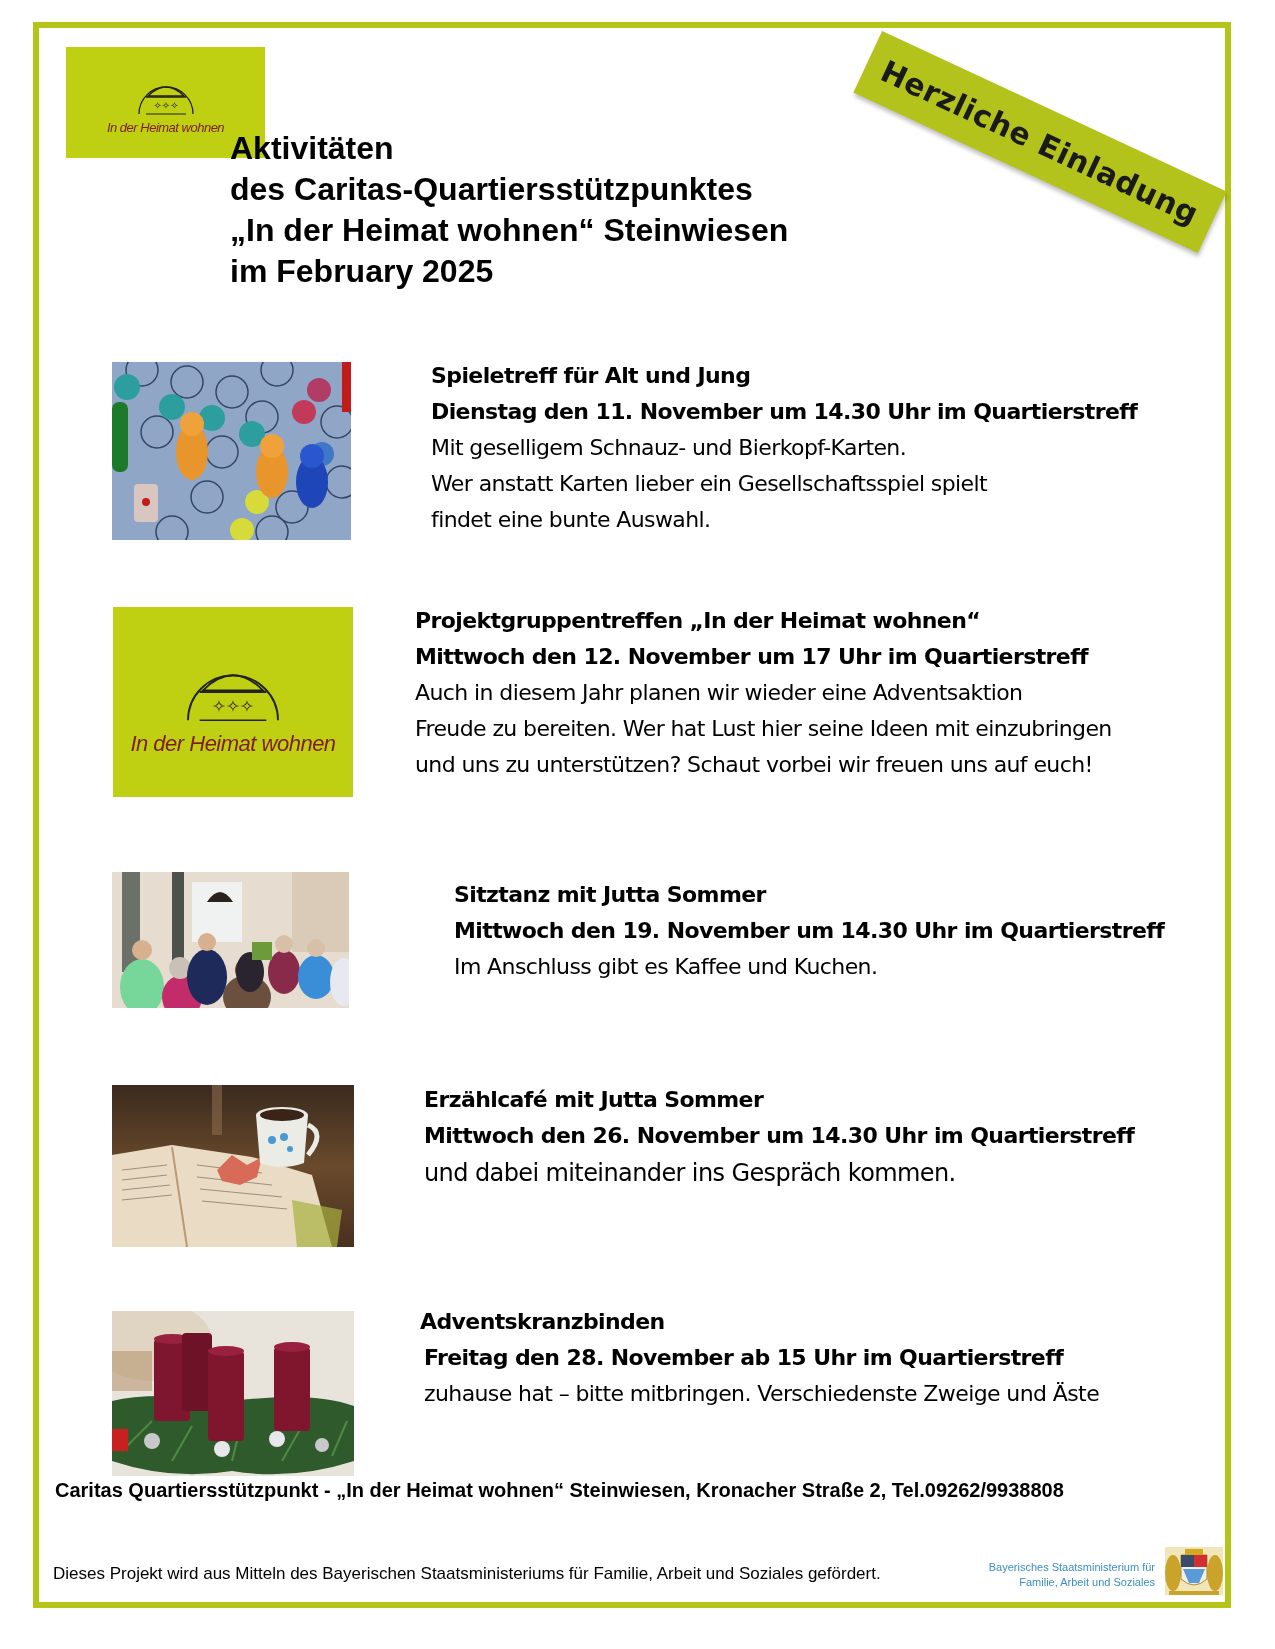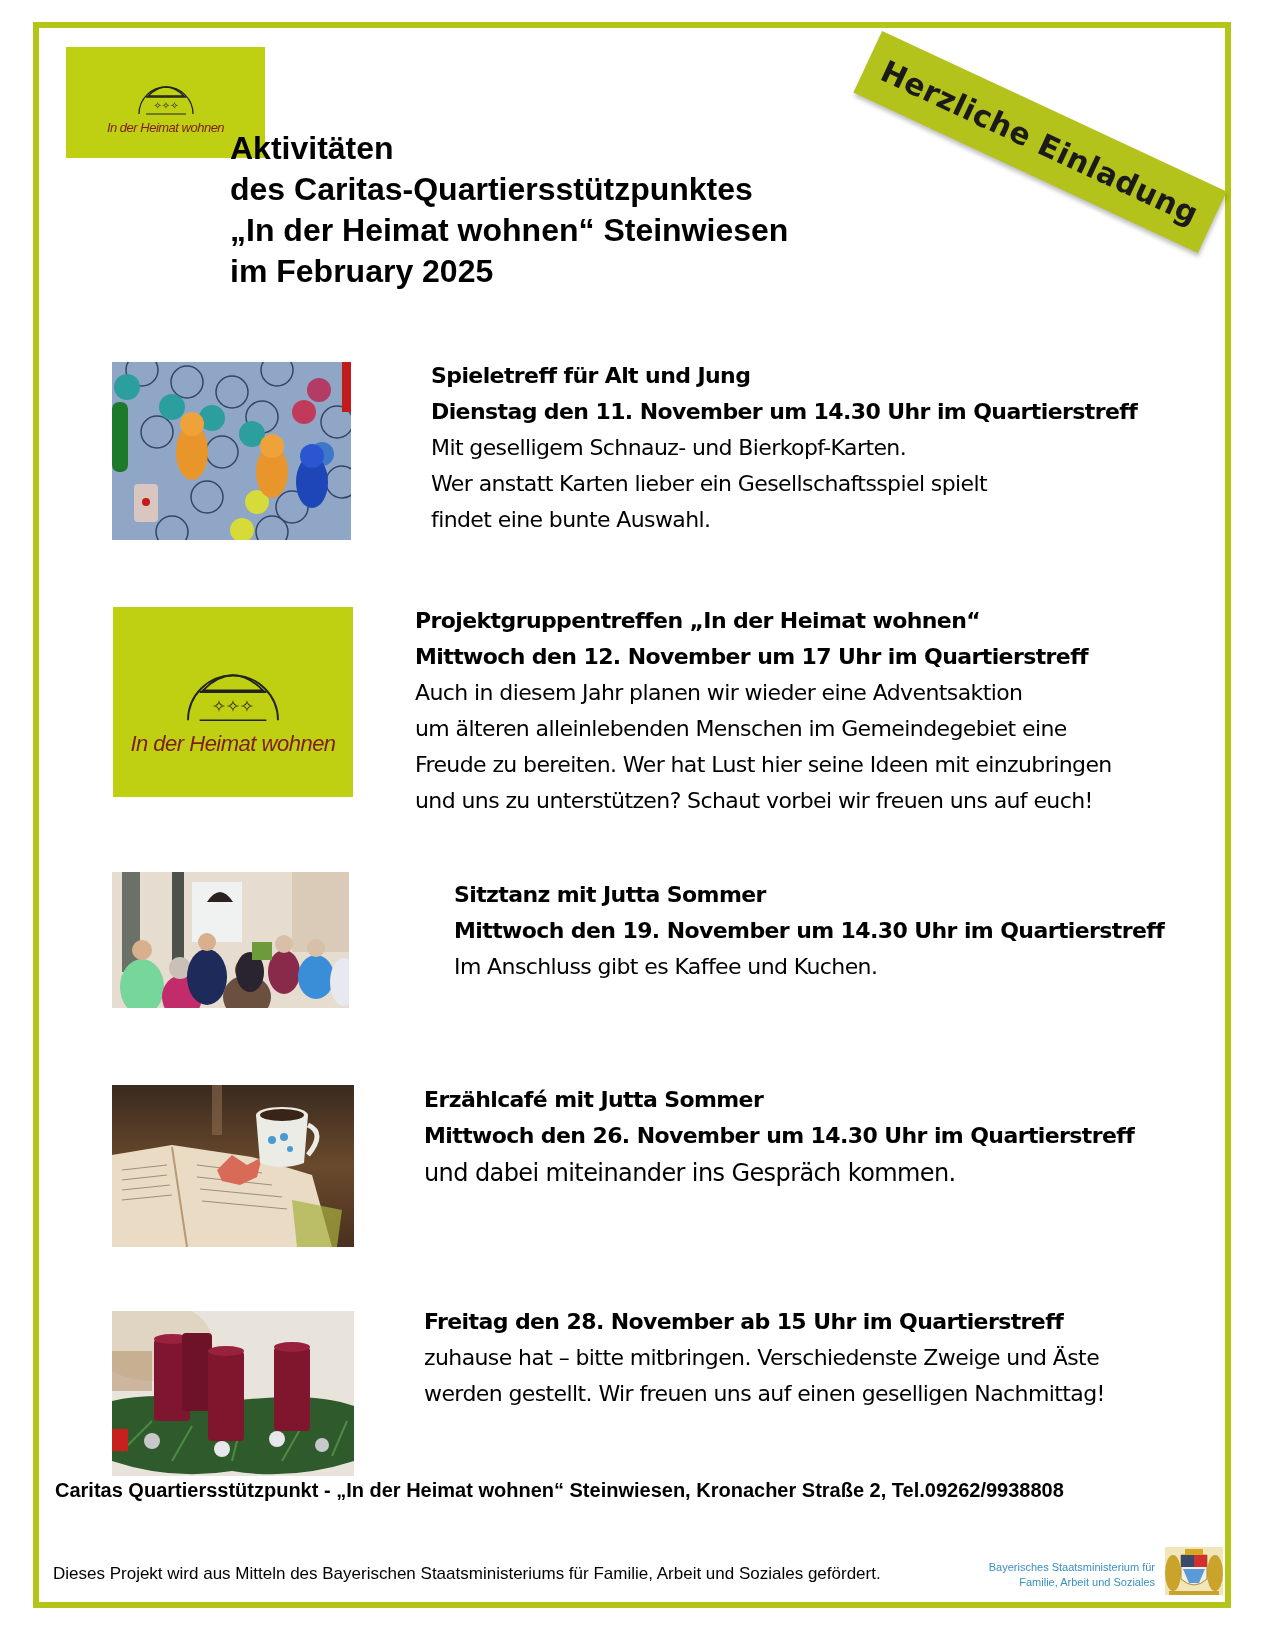--- a/index.html
+++ b/index.html
@@ -119,21 +119,20 @@
       <line x1="15" y1="27" x2="55" y2="27" stroke="#222" stroke-width="1.1"></line>
       <text x="35" y="39" font-size="10" text-anchor="middle" fill="#222">✧✧✧</text>
       <line x1="15" y1="44" x2="55" y2="44" stroke="#222" stroke-width="0.9"></line>
     </svg>
     <div class="logo-script" style="font-size:22px; margin-top:4px;">In der Heimat wohnen</div>
   </div>
   <div class="txt" style="left:415px; top:-4px;">
     <div class="h">Projektgruppentreffen „In der Heimat wohnen“</div>
     <div class="h">Mittwoch den 12. November um 17 Uhr im Quartierstreff</div>
     <div>Auch in diesem Jahr planen wir wieder eine Adventsaktion</div>
-    <div>um älteren alleinlebenden Menschen im Gemeindegebiet eine</div>
     <div>Freude zu bereiten. Wer hat Lust hier seine Ideen mit einzubringen</div>
     <div>und uns zu unterstützen? Schaut vorbei wir freuen uns auf euch!</div>
   </div>
 </div>
 
 <div class="event" style="top:872px;">
   <div class="img" style="top:0; width:237px; height:136px;">
     <svg width="237" height="136" viewBox="0 0 237 136">
       <rect width="237" height="136" fill="#e6ddd0"></rect>
       <rect x="10" y="0" width="18" height="100" fill="#6b7068"></rect>
@@ -229,23 +228,23 @@
       <rect x="162" y="36" width="36" height="84" rx="4" fill="#80162e"></rect>
         <ellipse cx="180" cy="36" rx="18" ry="5" fill="#9a2040"></ellipse>
       <circle cx="40" cy="130" r="8" fill="#c8c8cc"></circle>
         <circle cx="110" cy="138" r="8" fill="#e8e8ec"></circle>
       <circle cx="165" cy="128" r="8" fill="#e8e8ec"></circle>
         <circle cx="210" cy="134" r="7" fill="#c8c8cc"></circle>
       <rect x="0" y="118" width="16" height="22" fill="#c8201e"></rect>
     </svg>
   </div>
   <div class="txt" style="left:420px; top:-5px;">
+    <div class="h">Adventskranzbinden</div>
     <div class="h" style="margin-left:4px;">Freitag den 28. November ab 15 Uhr im Quartierstreff</div>
     <div style="margin-left:4px;">zuhause hat – bitte mitbringen. Verschiedenste Zweige und Äste</div>
-    <div style="margin-left:4px;">werden gestellt. Wir freuen uns auf einen geselligen Nachmittag!</div>
   </div>
 </div>
 
 <div class="footer-addr">Caritas Quartiersstützpunkt - „In der Heimat wohnen“ Steinwiesen, Kronacher Straße 2, Tel.09262/9938808</div>
 <div class="footer-fund">Dieses Projekt wird aus Mitteln des Bayerischen Staatsministeriums für Familie, Arbeit und Soziales gefördert.</div>
 <div class="ministry">
   <div>Bayerisches Staatsministerium für</div>
   <div>Familie, Arbeit und Soziales</div>
 </div>
 <div class="crest">

